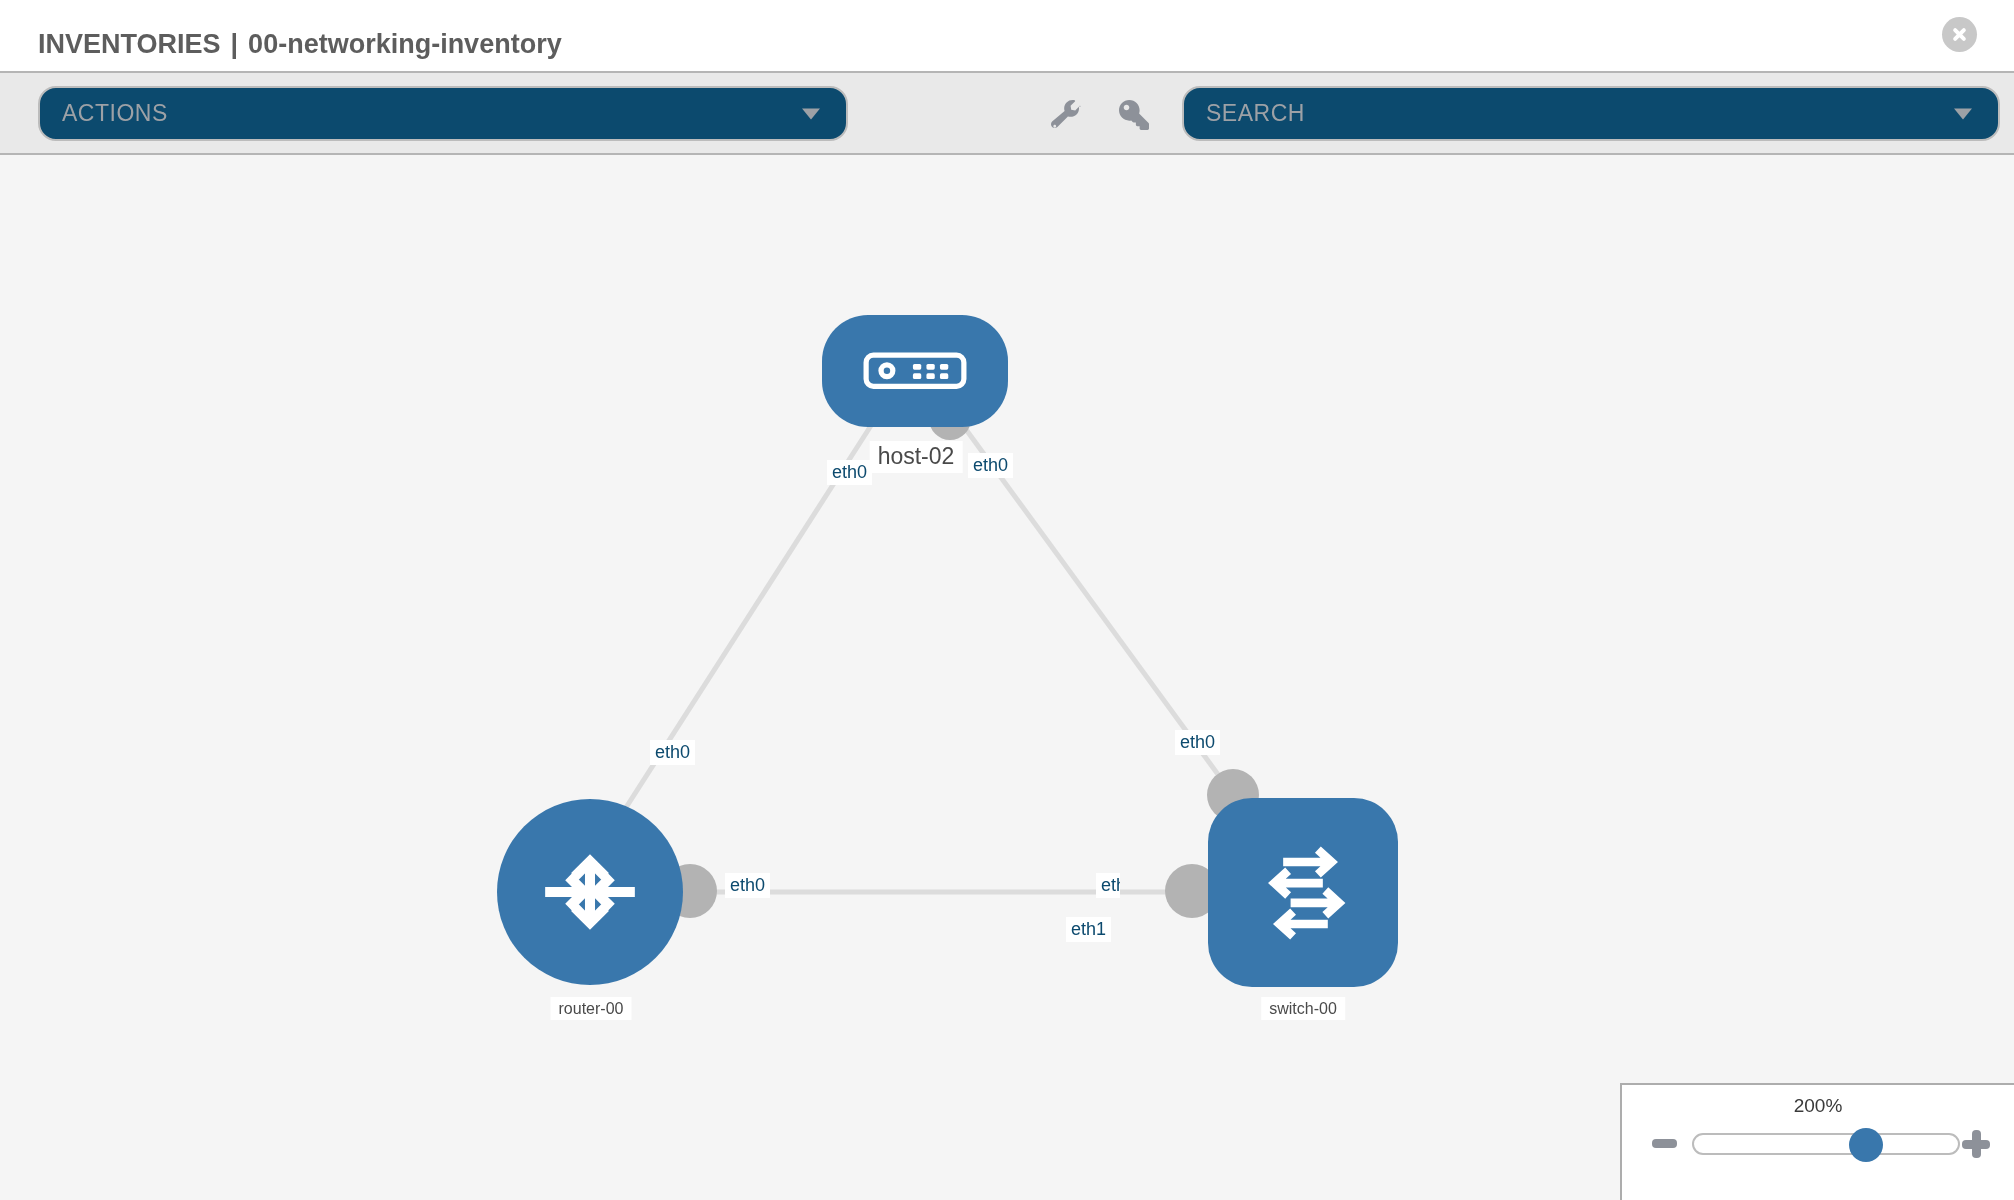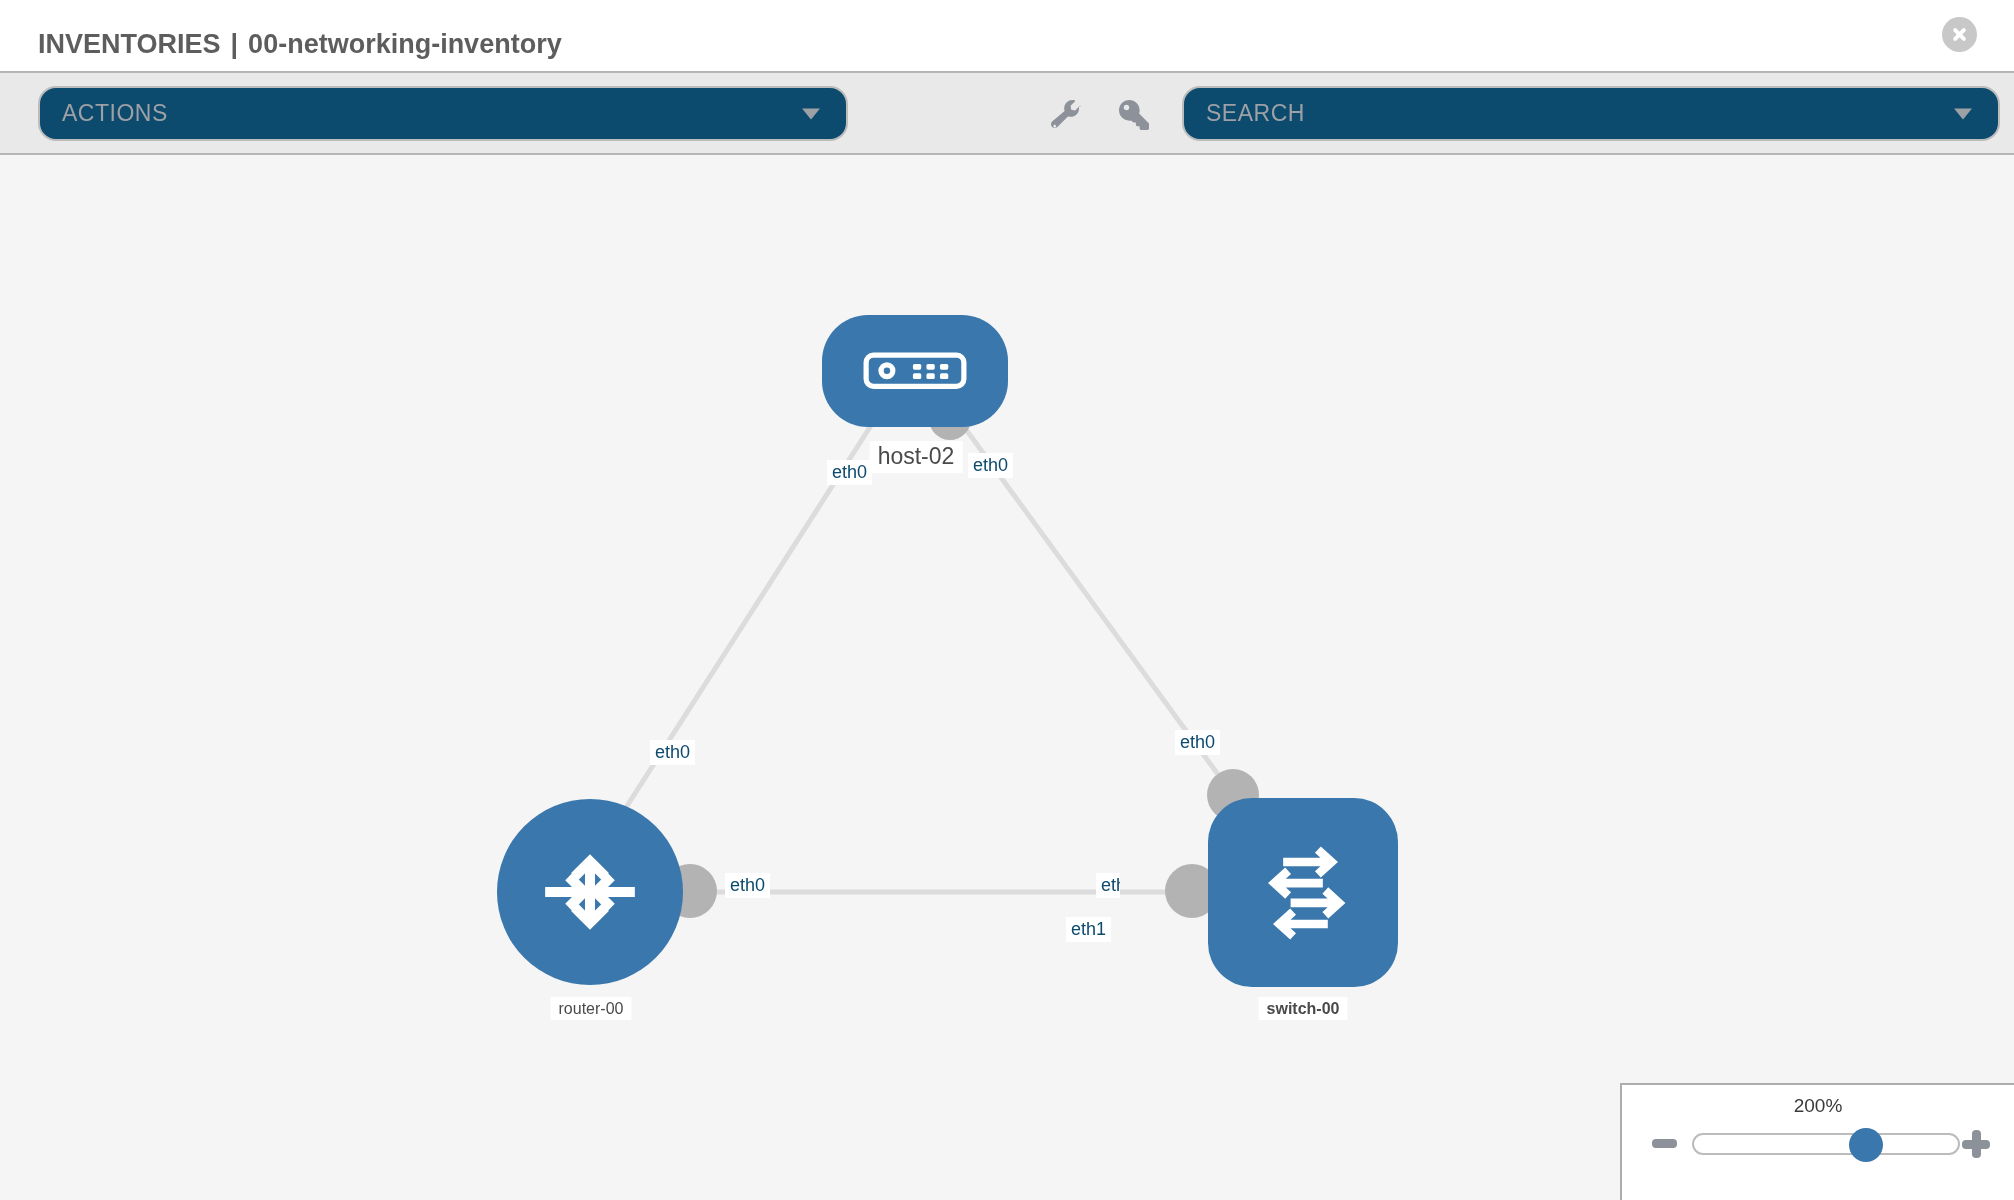--- a/index.html
+++ b/index.html
@@ -163,21 +163,21 @@
   <div class="chip" style="left:827px;  top:305px;">eth0</div>
   <div class="chip" style="left:968px;  top:298px;">eth0</div>
   <div class="chip" style="left:650px;  top:585px;">eth0</div>
   <div class="chip" style="left:725px;  top:718px;">eth0</div>
   <div class="chip" style="left:1175px; top:575px;">eth0</div>
   <div class="chip clip" style="left:1096px; top:718px; z-index:1;">eth0</div>
   <div class="chip" style="left:1066px; top:718px; z-index:2;margin-top:44px;">eth1</div>
 
   <div class="node-label" style="left:916px;  top:286px; font-size:23px;">host-02</div>
   <div class="node-label" style="left:591px;  top:842px;">router-00</div>
-  <div class="node-label" style="left:1303px; top:842px;font-weight:bold;">switch-00</div>
+  <div class="node-label" style="left:1303px; top:842px;">switch-00</div>
 </div>
 
 <div class="zoom-panel">
   <div class="zoom-value">200%</div>
   <div class="zoom-minus"></div>
   <div class="zoom-track">
     <div class="zoom-thumb"></div>
   </div>
   <div class="zoom-plus"></div>
 </div>

